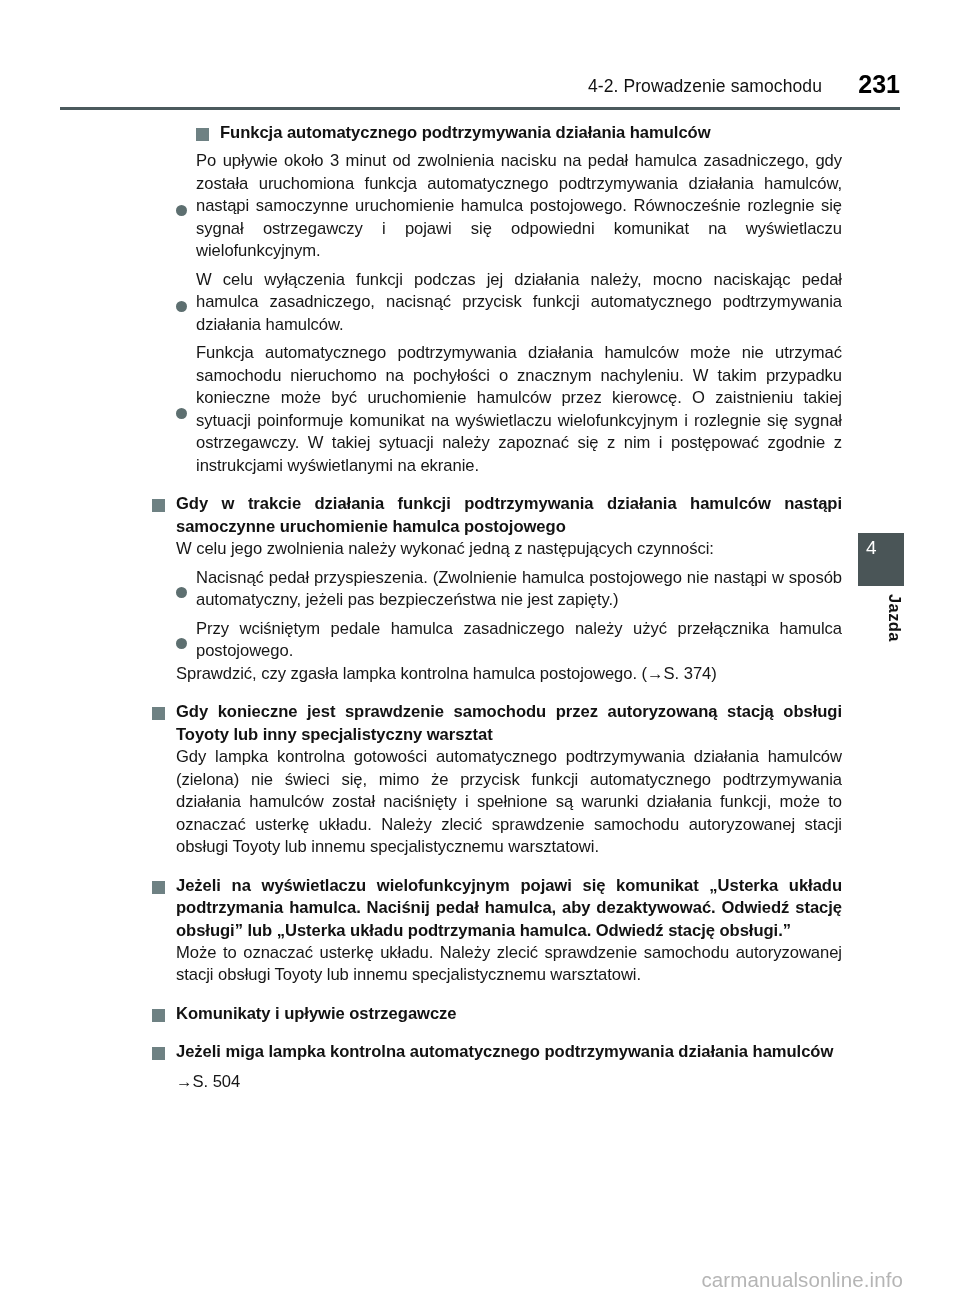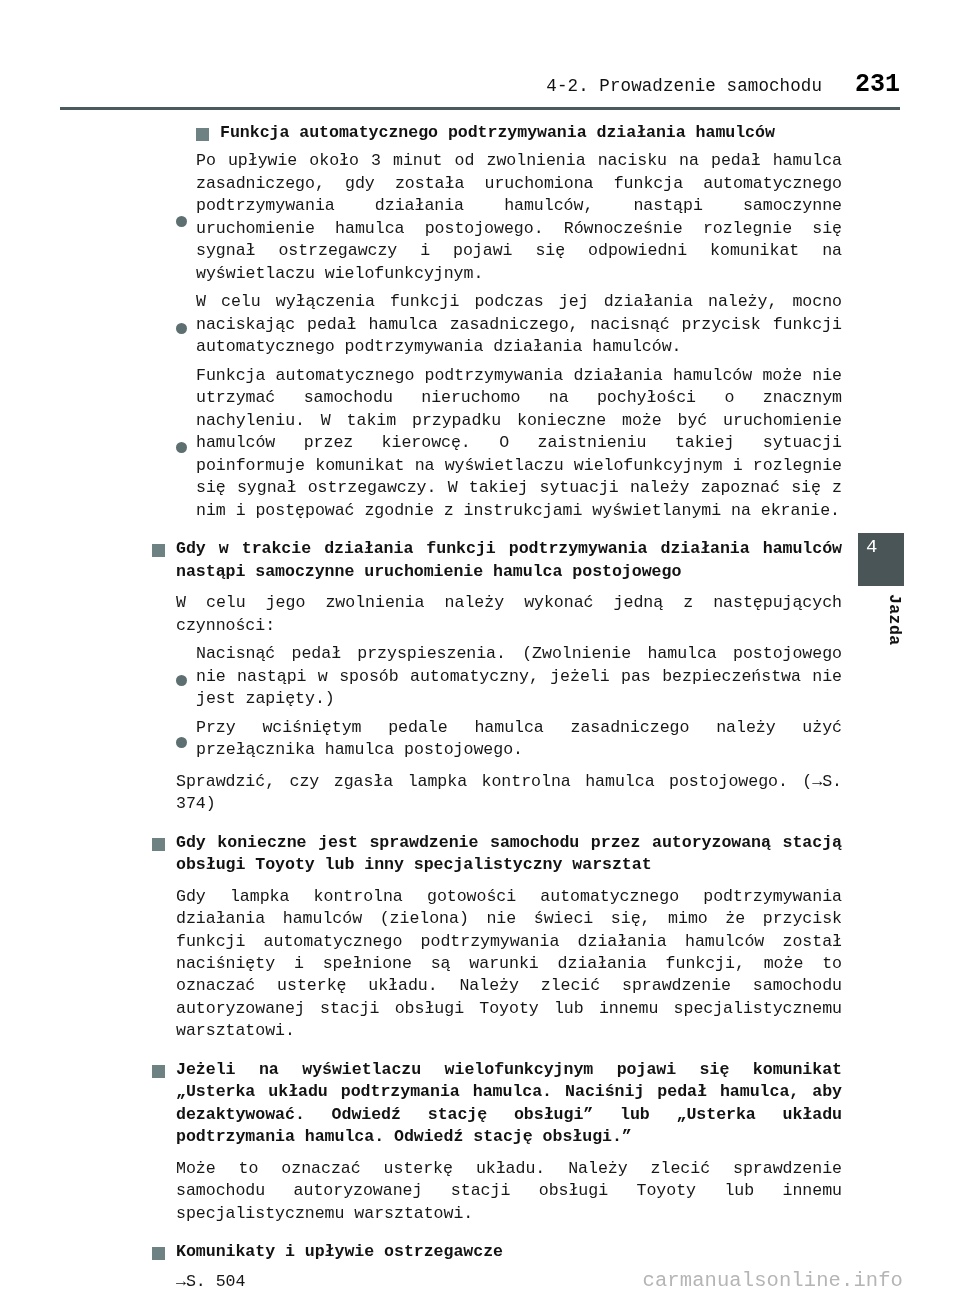--- a/index.html
+++ b/index.html
@@ -13,21 +13,20 @@
     position: relative;
     font-family: "Liberation Sans", sans-serif;
     color: #1a1a1a;
     overflow: hidden;
   }
 
   
   .page {
     position: absolute;
     inset: 0;
-    font-family: Liberation Mono, monospace;
   }
 
   
   .header {
     position: absolute;
     left: 60px;
     right: 60px;
     top: 72px;
     display: flex;
     align-items: flex-end;
@@ -122,21 +121,20 @@
   }
 
   
   .para {
     margin-left: 24px;
     font-size: 16.6px;
     line-height: 1.355;
     text-align: justify;
     letter-spacing: -0.05px;
     color: #161616;
-    margin-top: 9px;
   }
   .para.tight { margin-top: 7px; }
 
   
   .item {
     display: flex;
     align-items: center;
     margin-left: 24px;
     margin-top: 6px;
   }
@@ -231,19 +229,23 @@
       <span class="sq-bullet" style="background: rgb(110, 129, 131);"></span>
       <div class="sec-title">Jeżeli na wyświetlaczu wielofunkcyjnym pojawi się komunikat „Usterka układu podtrzymania hamulca. Naciśnij pedał hamulca, aby dezaktywować. Odwiedź stację obsługi” lub „Usterka układu podtrzymania hamulca. Odwiedź stację obsługi.”</div>
     </div>
     <div class="para">Może to oznaczać usterkę układu. Należy zlecić sprawdzenie samochodu autoryzowanej stacji obsługi Toyoty lub innemu specjalistycznemu warsztatowi.</div>
 
     <div class="sec">
       <span class="sq-bullet" style="background: rgb(110, 129, 131);"></span>
       <div class="sec-title">Komunikaty i upływie ostrzegawcze</div>
     </div>
 
+    <div class="sec">
+      <span class="sq-bullet" style="background: rgb(110, 129, 131);"></span>
+      <div class="sec-title">Jeżeli miga lampka kontrolna automatycznego podtrzymywania działania hamulców</div>
+    </div>
     <div class="para tight ref">→S. 504</div>
 
   </div>
 
   <div class="watermark">carmanualsonline.info</div>
 
 </div>
 
 </body></html>

